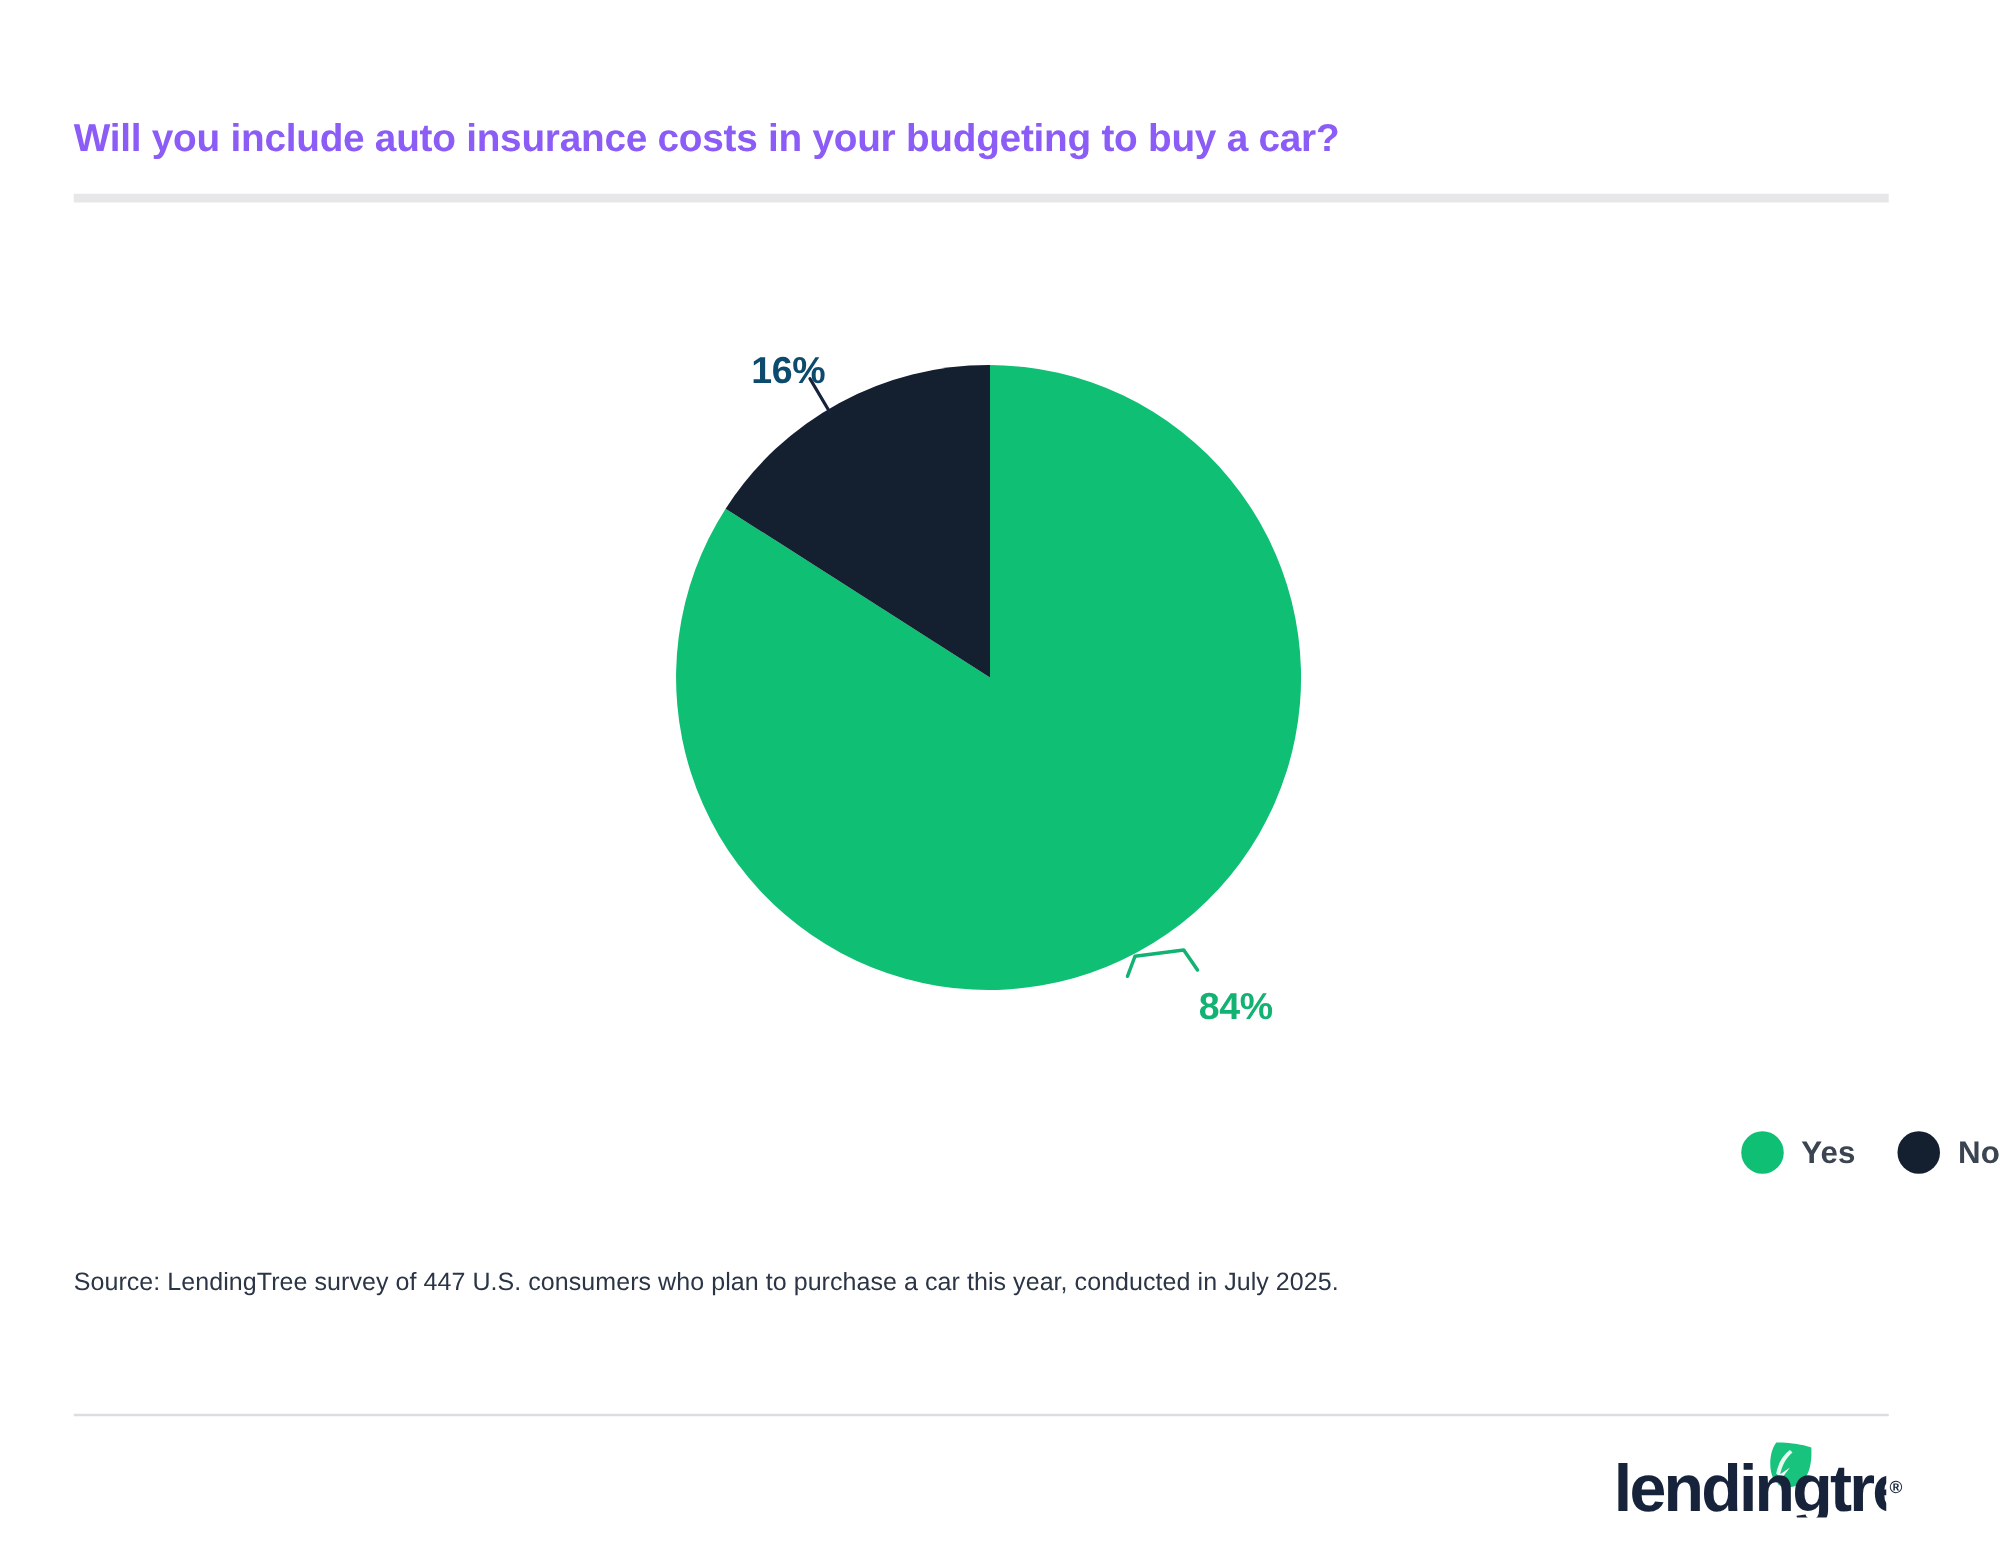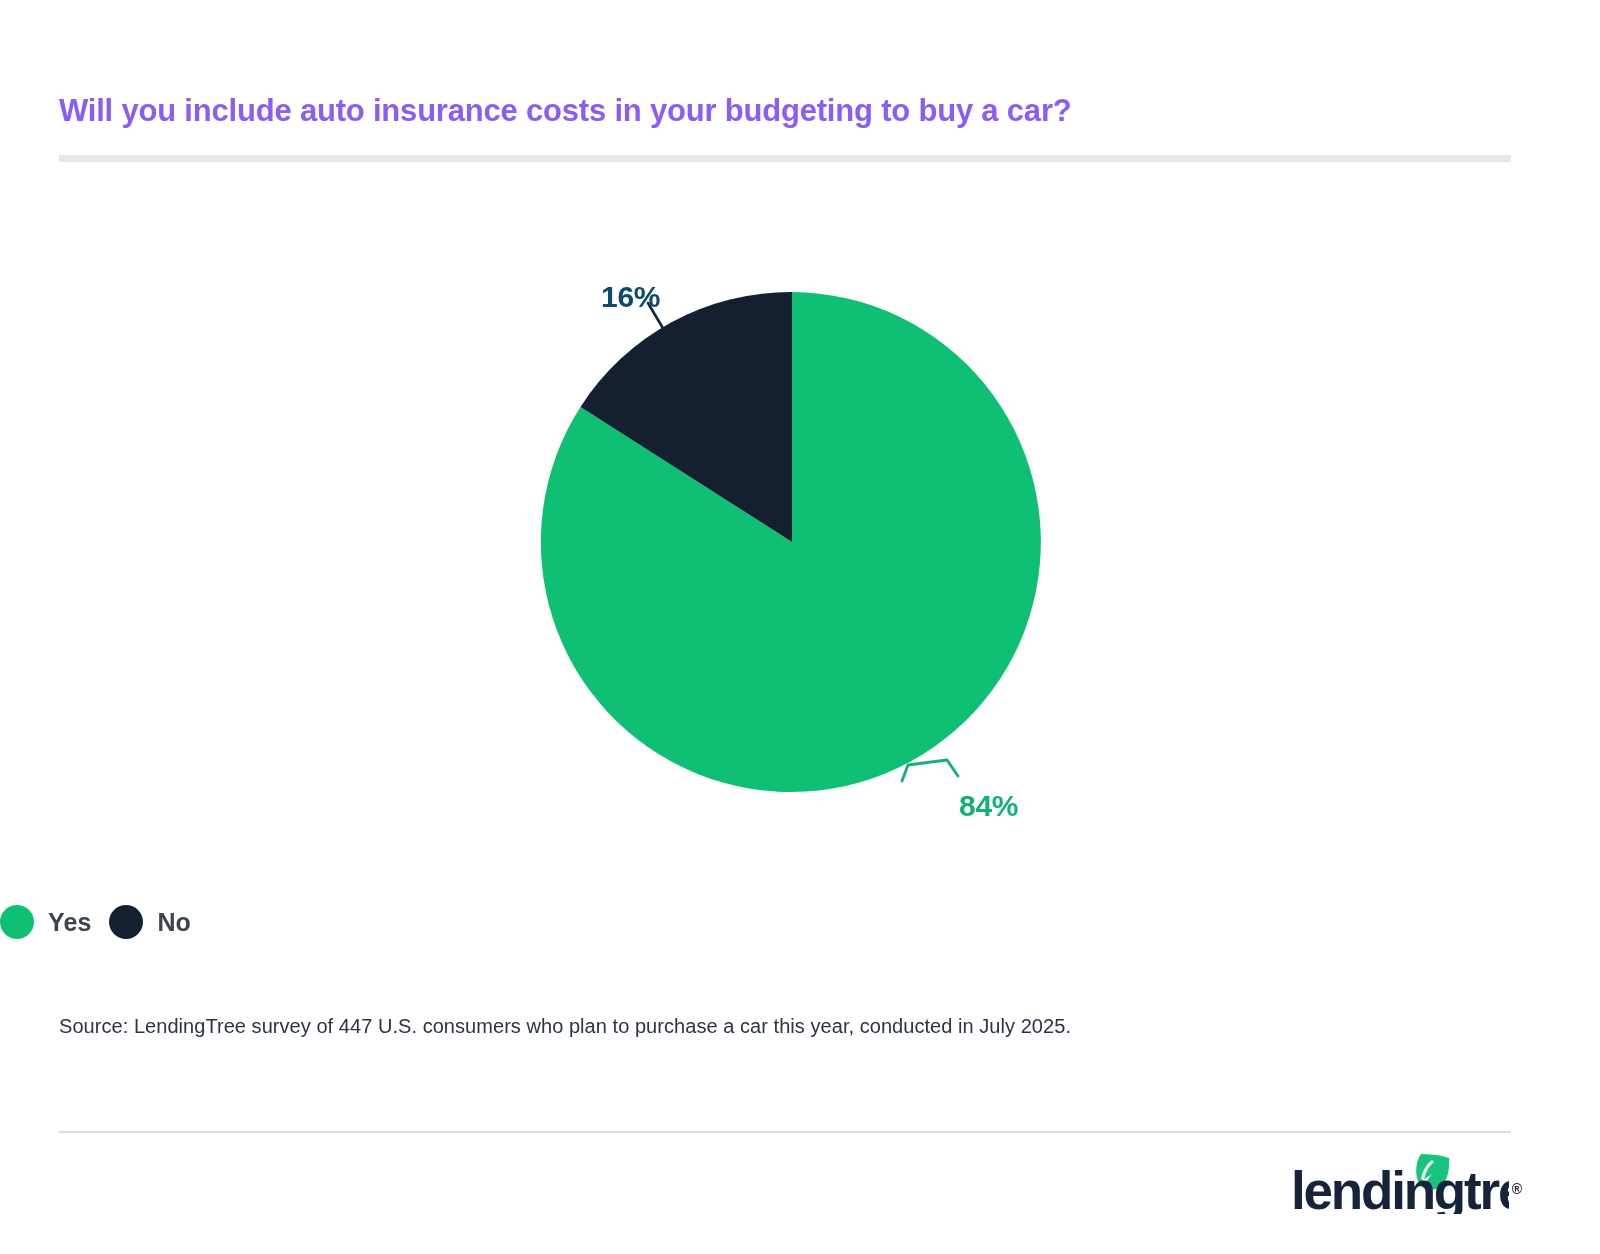--- a/index.html
+++ b/index.html
@@ -73,23 +73,23 @@
     margin-top: 36px;
   }
 
   
   .legend {
     position: absolute;
     left: 0;
     top: 905px;
     width: 1600px;
     display: flex;
-    justify-content: flex-start;
+    justify-content: flex-end;
     align-items: center;
-    gap: 18px;
+    gap: 34px;
   }
   .legend-item {
     display: flex;
     align-items: center;
     gap: 14px;
   }
   .legend-swatch {
     width: 34px;
     height: 34px;
     border-radius: 50%;

